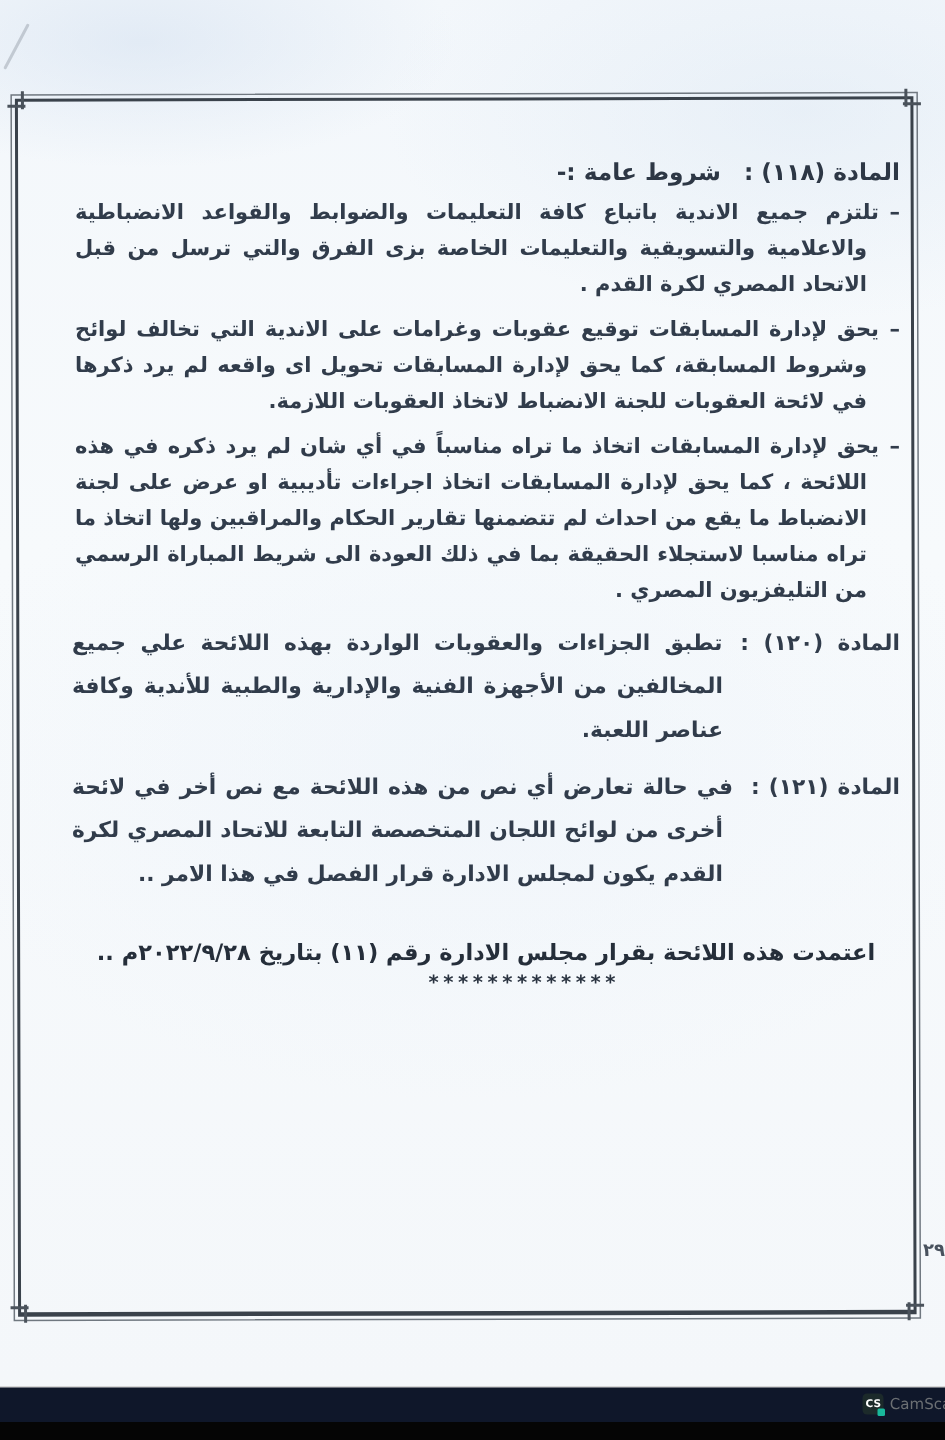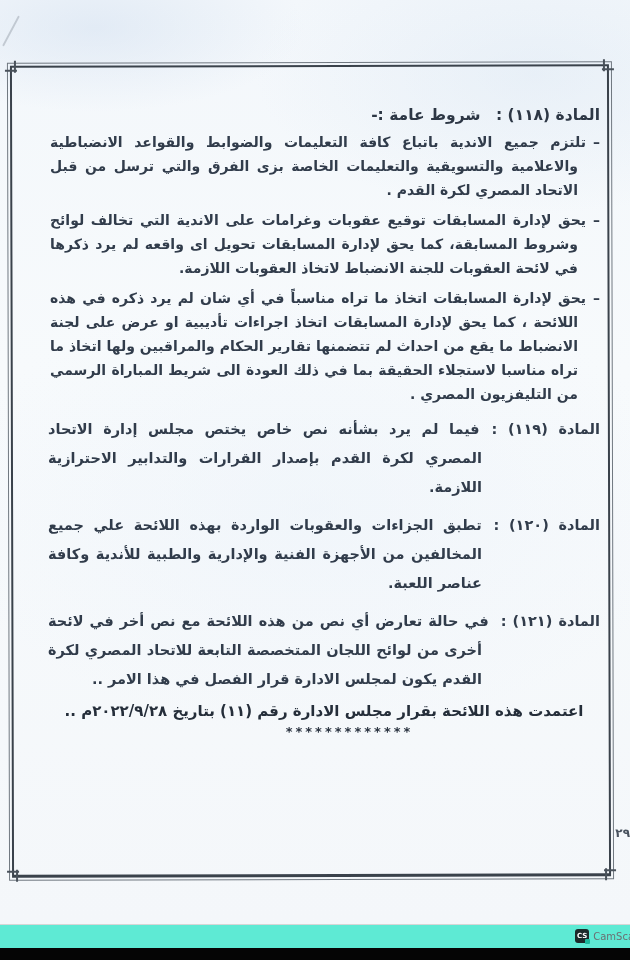--- a/index.html
+++ b/index.html
@@ -98,21 +98,21 @@
   .article {
     font-size: 14.5px;
     line-height: 29px;
     text-align: justify;
     padding-right: 118px;
     text-indent: -118px;
     margin-top: 9px;
   }
   .article .lbl { margin-left: 12px; white-space: nowrap; }
   .approval {
-    margin-top: 8px;
+    margin-top: 28px;
     text-align: center;
     font-size: 15px;
     color: #252e3a;
     letter-spacing: 0.2px;
   }
   .stars {
     text-align: center;
     transform: translateX(25px);
     font-size: 13px;
     letter-spacing: 2px;
@@ -127,21 +127,21 @@
     font-size: 12px;
     color: #49525e;
     font-weight: bold;
     direction: rtl;
   }
   
   .footer-strip {
     position: absolute;
     left: 0; bottom: 12px;
     width: 630px; height: 23px;
-    background: #5eead4;
+    background: #0f172a;
     border-top: 1px solid #d6d6d6;
   }
   .cam-watermark {
     position: absolute;
     right: -27px; top: 4px;
     display: flex;
     align-items: center;
     gap: 4px;
   }
   .cam-logo {
@@ -211,23 +211,20 @@
 
       <div class="bullet">
         <span class="dash">–</span><span>يحق لإدارة المسابقات توقيع عقوبات وغرامات على الاندية التي تخالف لوائح وشروط المسابقة، كما يحق لإدارة المسابقات تحويل اى واقعه لم يرد ذكرها في لائحة العقوبات للجنة الانضباط لاتخاذ العقوبات اللازمة.</span>
       </div>
 
       <div class="bullet">
         <span class="dash">–</span><span>يحق لإدارة المسابقات اتخاذ ما تراه مناسباً في أي شان لم يرد ذكره في هذه اللائحة ، كما يحق لإدارة المسابقات اتخاذ اجراءات تأديبية او عرض على لجنة الانضباط ما يقع من احداث لم تتضمنها تقارير الحكام والمراقبين ولها اتخاذ ما تراه مناسبا لاستجلاء الحقيقة بما في ذلك العودة الى شريط المباراة الرسمي من التليفزيون المصري .</span>
       </div>
 
 
-      <div class="article">
-        <span class="lbl">المادة (١١٩) :</span><span>فيما لم يرد بشأنه نص خاص يختص مجلس إدارة الاتحاد المصري لكرة القدم بإصدار القرارات والتدابير الاحترازية اللازمة.</span>
-      </div>
 
       <div class="article">
         <span class="lbl">المادة (١٢٠) :</span><span>تطبق الجزاءات والعقوبات الواردة بهذه اللائحة علي جميع المخالفين من الأجهزة الفنية والإدارية والطبية للأندية وكافة عناصر اللعبة.</span>
       </div>
 
       <div class="article">
         <span class="lbl">المادة (١٢١) :</span><span>في حالة تعارض أي نص من هذه اللائحة مع نص أخر في لائحة أخرى من لوائح اللجان المتخصصة التابعة للاتحاد المصري لكرة القدم يكون لمجلس الادارة قرار الفصل في هذا الامر ..</span>
       </div>
 
       <div class="approval">اعتمدت هذه اللائحة بقرار مجلس الادارة رقم (١١) بتاريخ ٢٠٢٢/٩/٢٨م ..</div>

